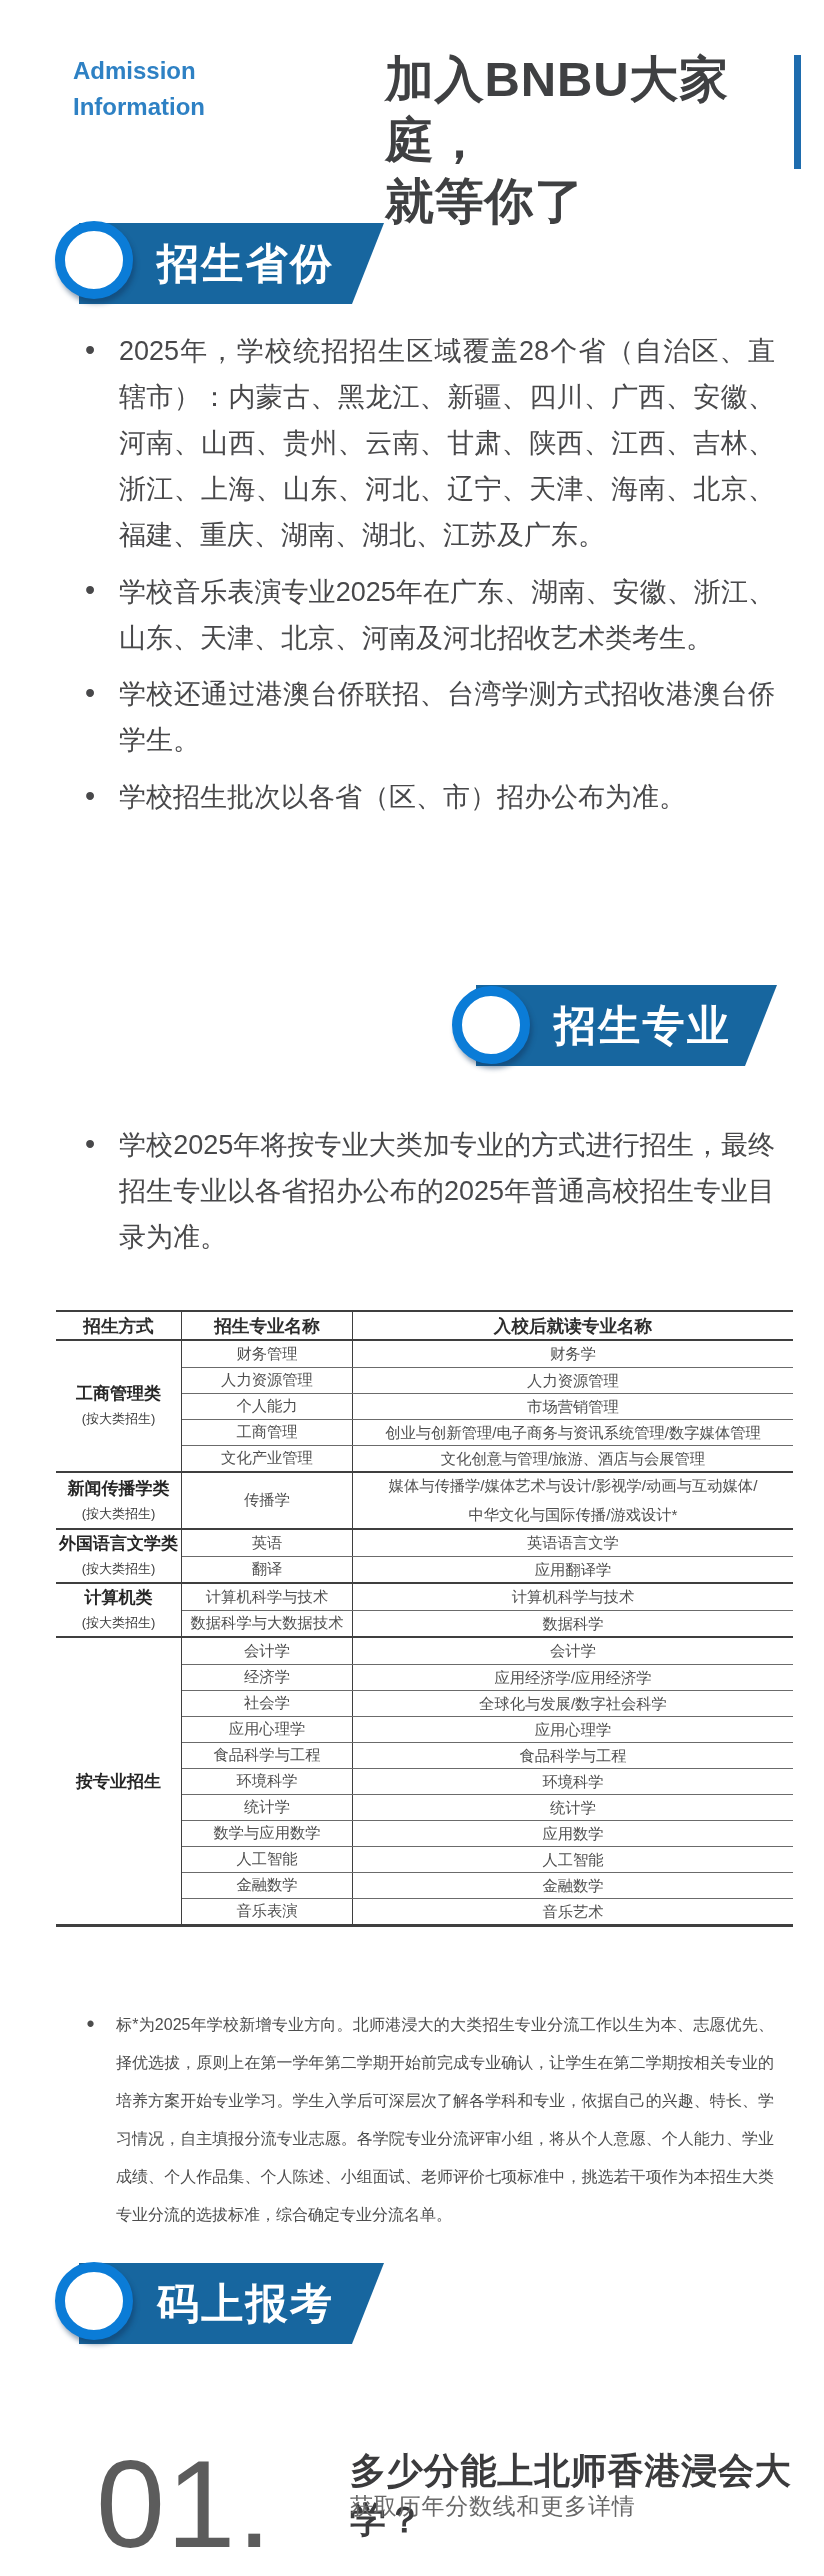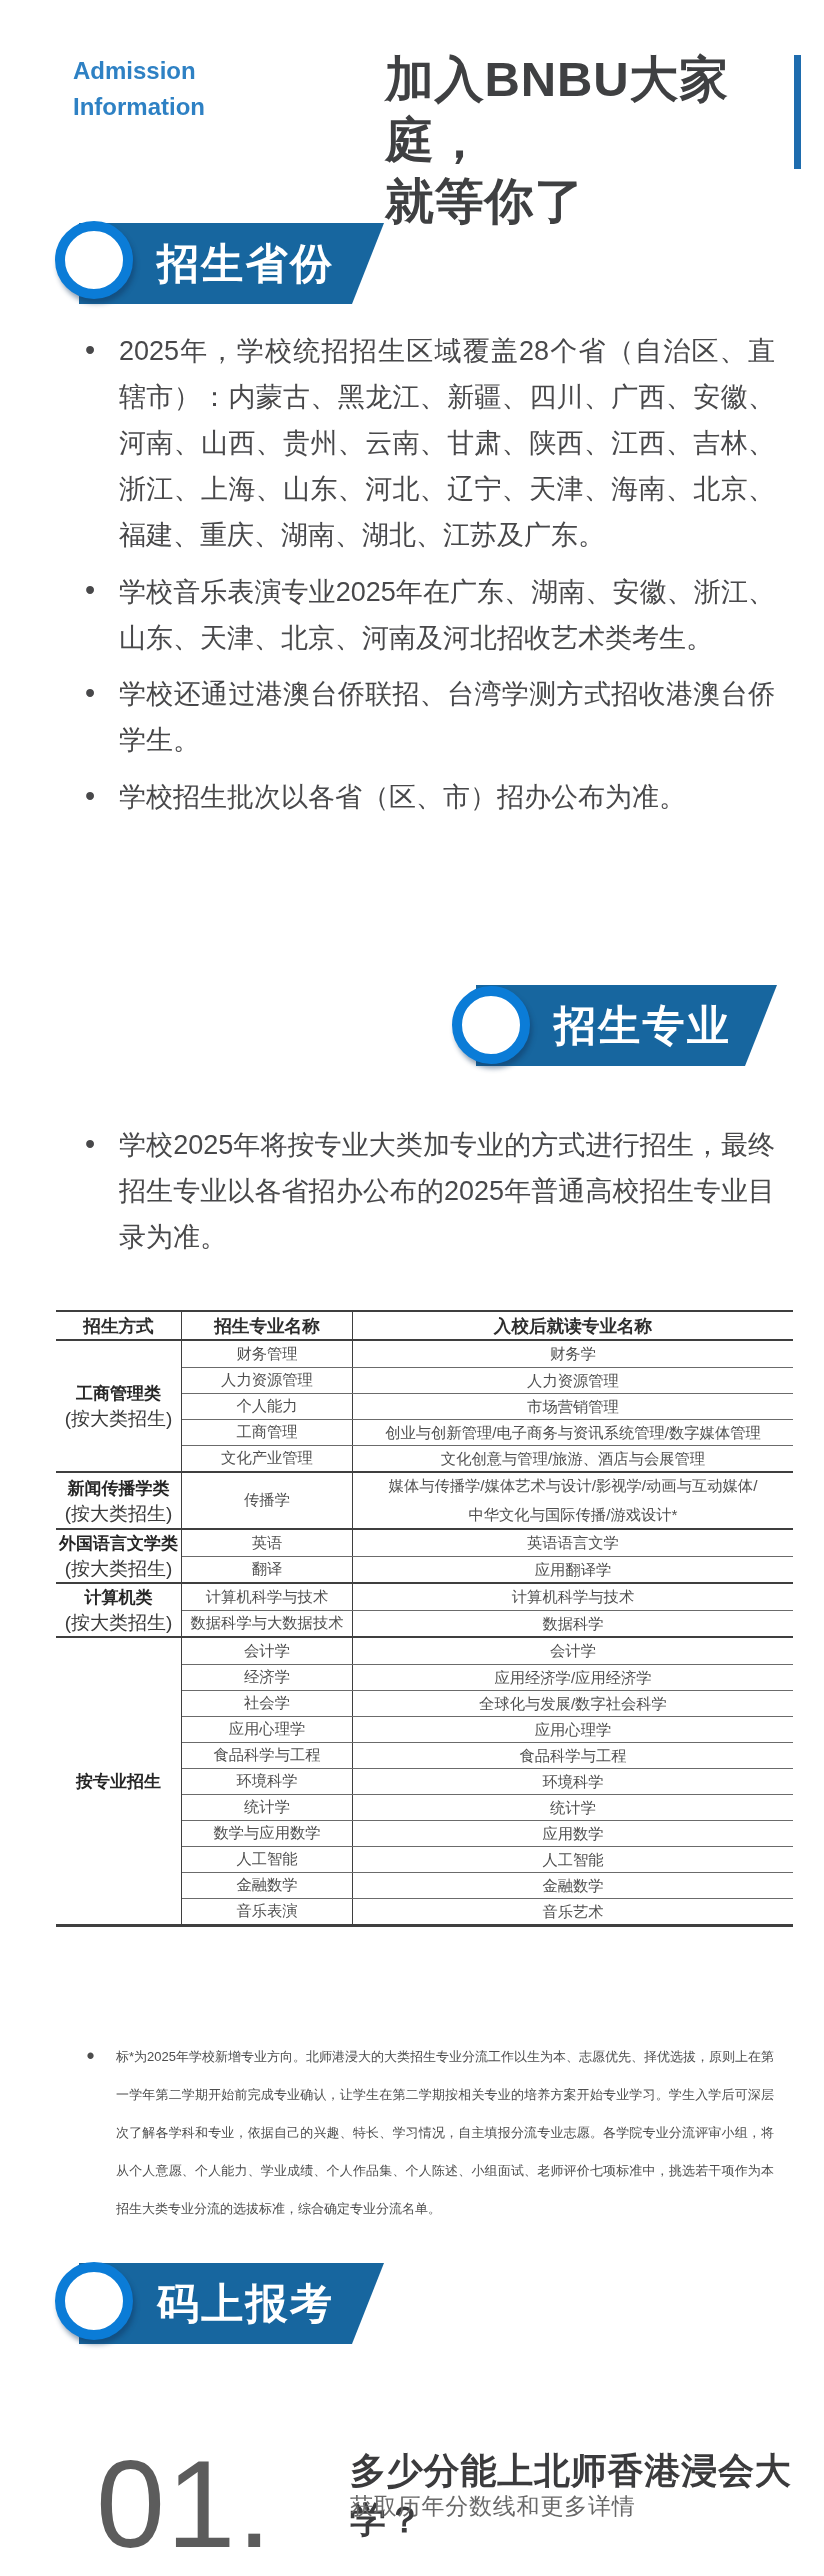--- a/index.html
+++ b/index.html
@@ -56,34 +56,34 @@
          font-weight:bold;color:#2d2d2d;font-size:17.6px;}
   .hc{display:flex;align-items:center;justify-content:center;}
   .hc1{width:126px;border-right:1.5px solid var(--line-dark);}
   .hc2{width:171px;border-right:1.5px solid var(--line-dark);}
   .hc3{flex:1;}
   .tgroup{display:flex;}
   .tgroup + .tgroup{border-top:2.3px solid var(--line-dark);}
   .gcell{width:126px;border-right:1.5px solid var(--line-dark);display:flex;
          flex-direction:column;align-items:center;justify-content:center;text-align:center;}
   .glabel{font-weight:bold;color:#262626;font-size:17px;line-height:25px;}
-  .gnote{color:#3a3a3a;font-size:19px;line-height:25px;}
+  .gnote{color:#3a3a3a;font-size:13px;line-height:25px;}
   .grows{flex:1;display:flex;flex-direction:column;}
   .grow{display:flex;min-height:26px;}
   .grow + .grow{border-top:1.5px solid var(--line-mid);}
   .grow.tall{min-height:55px;}
   .c2{width:171px;border-right:1.5px solid var(--line-dark);display:flex;align-items:center;
       justify-content:center;text-align:center;padding:1.5px 4.6px;}
   .c3{flex:1;display:flex;flex-direction:column;align-items:center;justify-content:center;
       text-align:center;padding:1.5px 7.6px;}
   .pline{line-height:21.4px;}
   .pline + .pline{margin-top:7.6px;}
   
-  .footnote{position:absolute;left:82px;top:2006px;width:692px;font-size:13px;
-            line-height:38px;color:#4d4d4d;text-align:justify;padding-left:34px;margin-top:32px;}
+  .footnote{position:absolute;left:82px;top:2006px;width:692px;font-size:16px;
+            line-height:38px;color:#4d4d4d;text-align:justify;padding-left:34px;}
   .footnote::before{content:"\2022";position:absolute;left:4.6px;top:-1.5px;font-size:23px;}
   
   .big-number{position:absolute;left:52px;top:2442px;font-size:124px;line-height:1;
               color:var(--number-gray);letter-spacing:1.5px;margin-left:44px;}
   .footer-question{position:absolute;left:350px;top:2447px;font-size:36px;font-weight:bold;
                    color:#3b3b3d;letter-spacing:0.8px;}
   .footer-subtitle{position:absolute;left:350px;top:2491px;font-size:23px;color:#686868;
                    letter-spacing:0.8px;}
 </style>
 </head>

